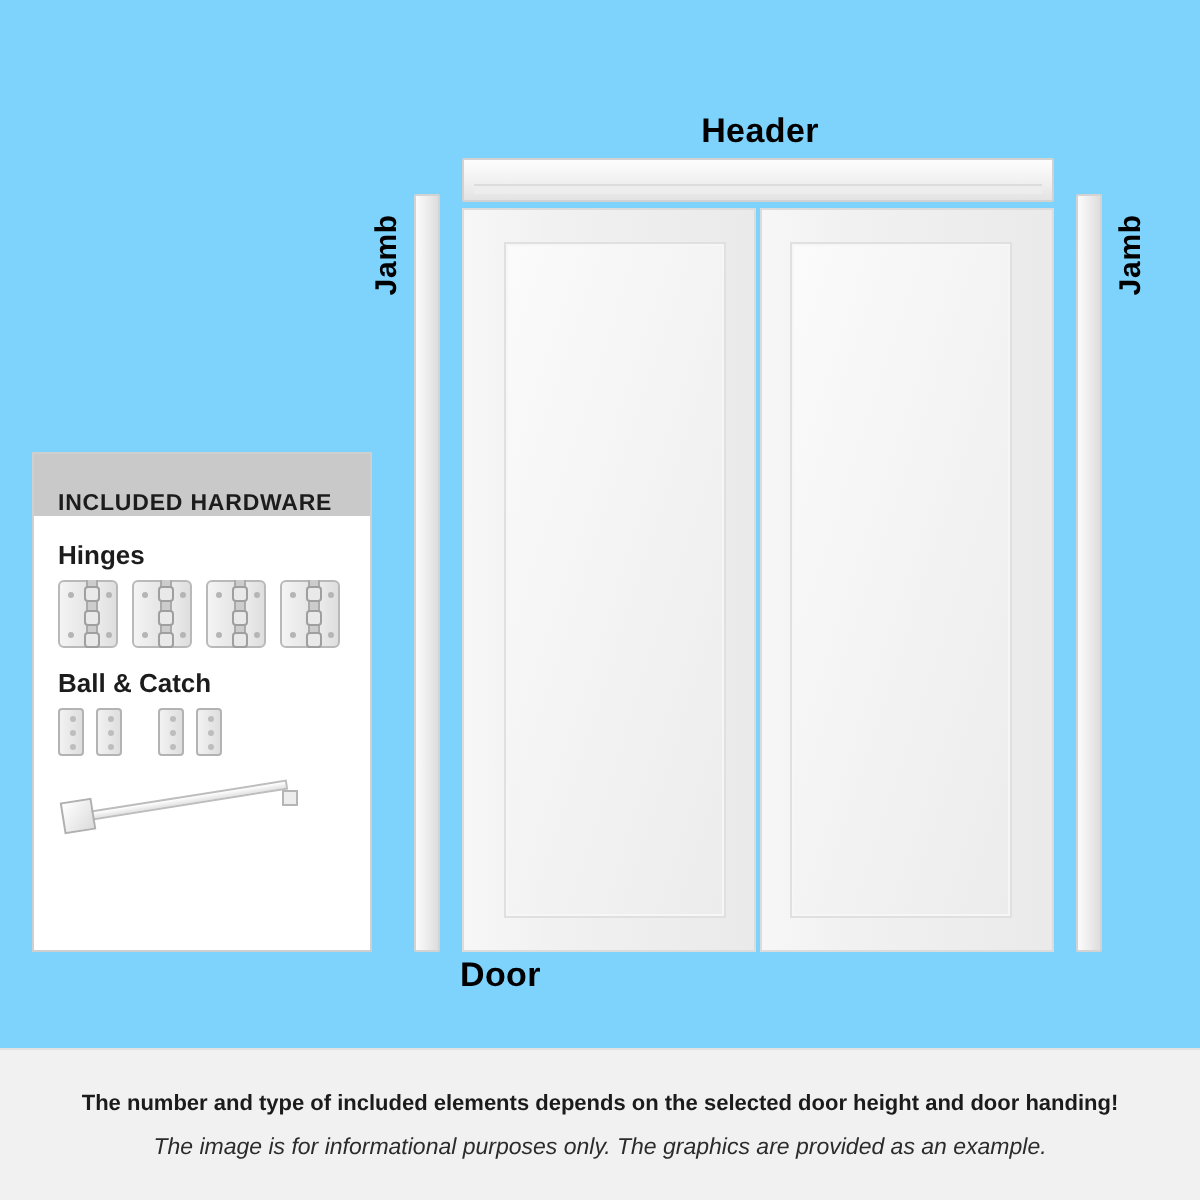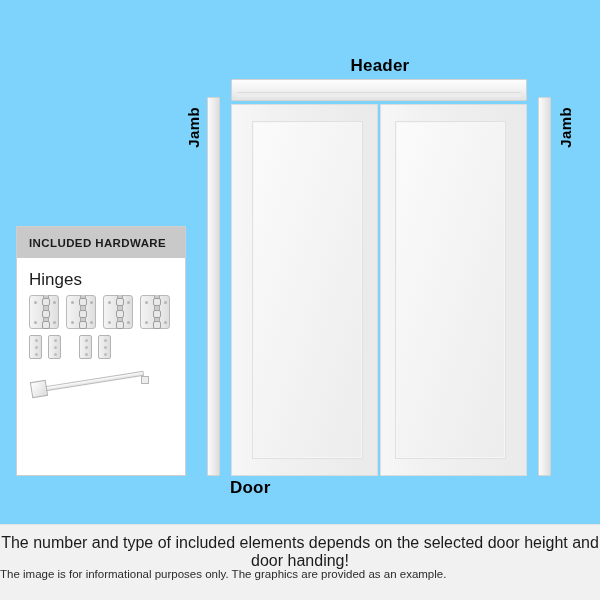--- a/index.html
+++ b/index.html
@@ -130,34 +130,34 @@
     width: 170px;
     height: 250px;
     background: #ffffff;
     border: 1px solid #cfcfcf;
     box-sizing: border-box;
   }
   .hw-card-header {
     height: 31px;
     background: #c9c9c9;
     display: flex;
-    align-items: center;
+    align-items: flex-end;
     padding-left: 12px;
     box-sizing: border-box;
   }
   .hw-card-header span {
     font-size: 11.5px;
     font-weight: bold;
     color: #1c1c1c;
     letter-spacing: .4px;
   }
   .hw-body { padding: 8px 10px 0 12px; }
   .hw-section-title {
-    font-size: 17px;
-    font-weight: normal;
+    font-size: 13px;
+    font-weight: bold;
     color: #1c1c1c;
     margin: 4px 0 5px 0;
   }
   .hw-row {
     display: flex;
     align-items: flex-start;
     gap: 7px;
     height: 40px;
   }
 
@@ -263,33 +263,34 @@
     position: absolute;
     left: 0;
     top: 524px;
     width: 600px;
     height: 76px;
     background: #f1f1f1;
     border-top: 1px solid #e2e2e2;
   }
   .footer-line1 {
     position: absolute;
-    top: 9px;
+    top: 21px;
     width: 600px;
     text-align: center;
-    font-size: 16px;
-    font-weight: normal;
+    font-size: 11px;
+    font-weight: bold;
     color: #1b1b1b;
   }
   .footer-line2 {
     position: absolute;
     top: 43px;
     width: 600px;
-    text-align: left;
+    text-align: center;
     font-size: 11.5px;
+    font-style: italic;
     color: #2b2b2b;
   }
 </style>
 </head>
 <body>
 
 <div class="canvas">
 
   <div class="header-label">Header</div>
 
@@ -352,20 +353,21 @@
           <div class="knuckle k1"></div>
             <div class="knuckle k2"></div>
             <div class="knuckle k3"></div>
           <div class="hole h1"></div>
             <div class="hole h2"></div>
             <div class="hole h3"></div>
             <div class="hole h4"></div>
         </div>
       </div>
 
+      <div class="hw-section-title">Ball &amp; Catch</div>
       <div class="hw-row">
         <div class="bc-group">
           <div class="bc-plate">
               <div class="dot d1"></div>
               <div class="dot d2"></div>
               <div class="dot d3"></div>
             </div>
           <div class="bc-plate">
               <div class="dot d1"></div>
               <div class="dot d2"></div>

